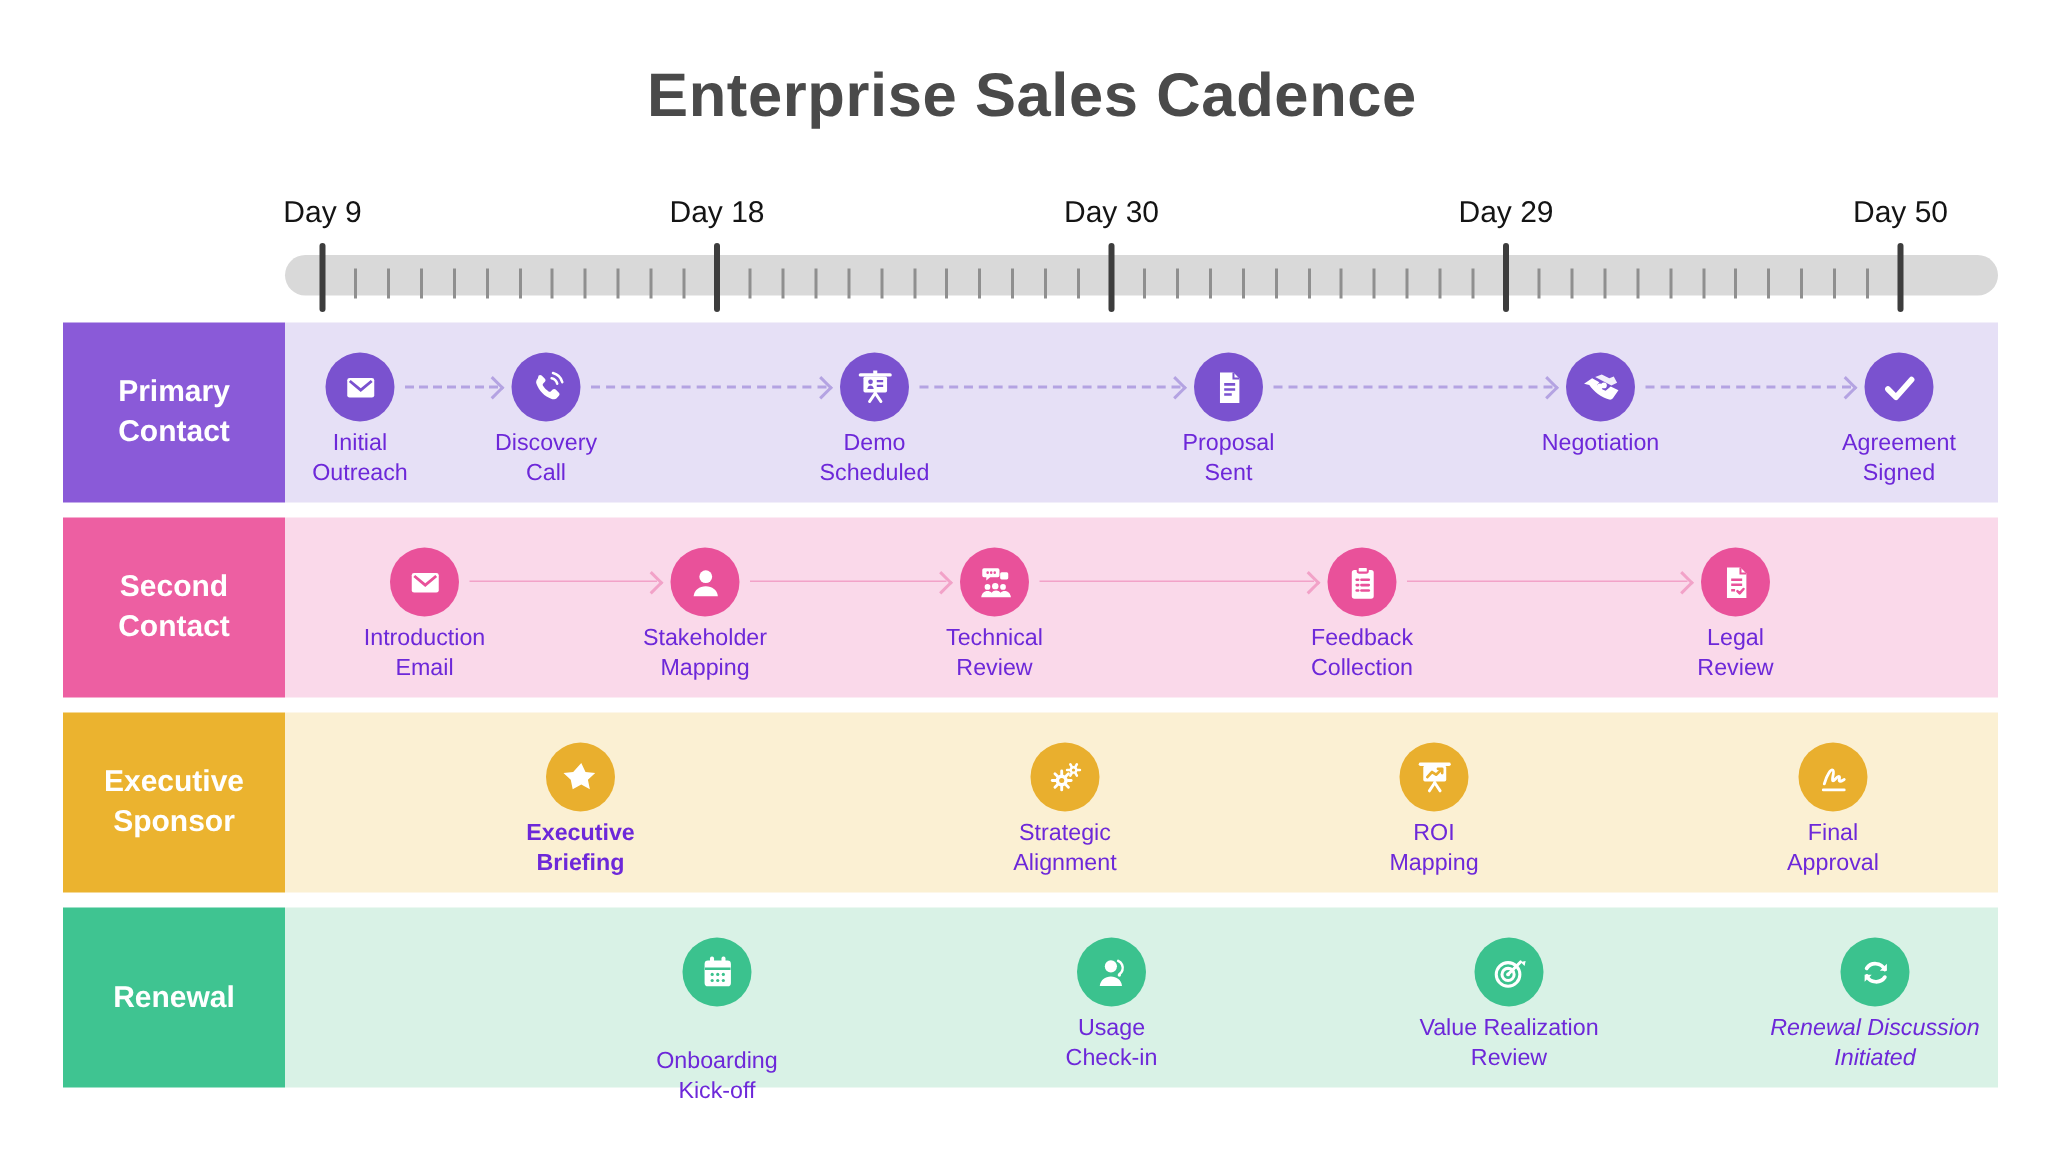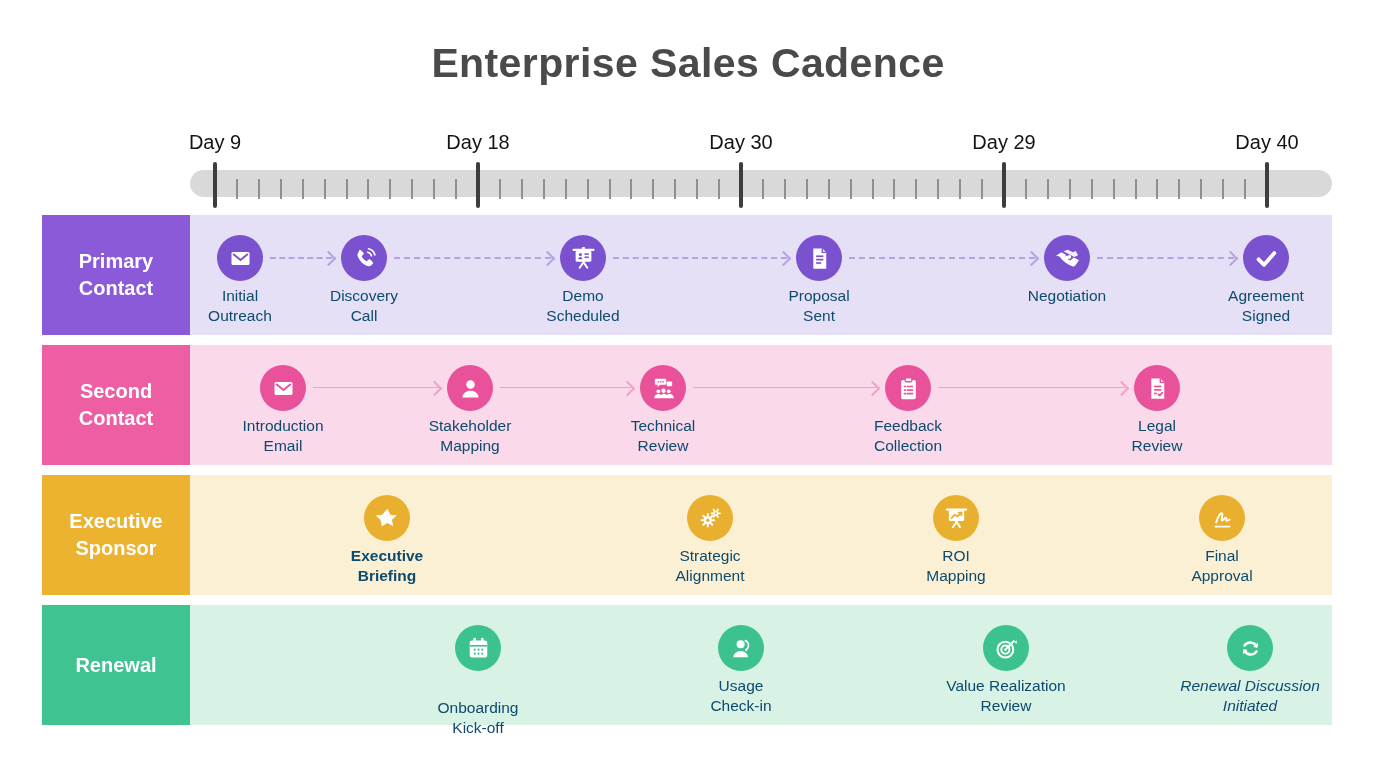--- a/index.html
+++ b/index.html
@@ -24,21 +24,21 @@
     padding:0 10px;box-sizing:border-box;
   }
   .row-track{position:absolute;}
   .milestone-circle{
     position:absolute;width:46px;height:46px;border-radius:50%;
     display:flex;align-items:center;justify-content:center;
   }
   .milestone-circle svg{width:27px;height:27px;display:block;}
   .milestone-label{
     position:absolute;width:170px;text-align:center;font-size:15.5px;line-height:19.5px;
-    color:#0c4a6e;white-space:pre-line;
+    color:#6d28d9;white-space:pre-line;
   }
   .conn{position:absolute;height:0;}
   .conn.dashed{border-top:2px dashed;}
   .conn.solid{border-top:1.8px solid;}
   .chev{
     position:absolute;width:9px;height:9px;
     border-top:2.2px solid;border-right:2.2px solid;
     transform:rotate(45deg);
   }
 </style>
@@ -94,21 +94,21 @@
       <div class="minor-tick" style="left: 1047.83px; top: 179px; height: 20px; background: rgb(143, 143, 143);"></div>
       <div class="minor-tick" style="left: 1069.75px; top: 179px; height: 20px; background: rgb(143, 143, 143);"></div>
       <div class="minor-tick" style="left: 1091.67px; top: 179px; height: 20px; background: rgb(143, 143, 143);"></div>
       <div class="minor-tick" style="left: 1113.58px; top: 179px; height: 20px; background: rgb(143, 143, 143);"></div>
       <div class="minor-tick" style="left: 1135.5px; top: 179px; height: 20px; background: rgb(143, 143, 143);"></div>
       <div class="minor-tick" style="left: 1157.42px; top: 179px; height: 20px; background: rgb(143, 143, 143);"></div>
       <div class="minor-tick" style="left: 1179.33px; top: 179px; height: 20px; background: rgb(143, 143, 143);"></div>
       <div class="minor-tick" style="left: 1201.25px; top: 179px; height: 20px; background: rgb(143, 143, 143);"></div>
       <div class="minor-tick" style="left: 1223.17px; top: 179px; height: 20px; background: rgb(143, 143, 143);"></div>
       <div class="minor-tick" style="left: 1245.08px; top: 179px; height: 20px; background: rgb(143, 143, 143);"></div>
-      <div class="day-label" style="left: 1267px; top: 131px;">Day 40</div>
+      <div class="day-label" style="left: 1267px; top: 131px;">Day 50</div>
       <div class="major-tick" style="left: 1267px; top: 162px; height: 46px; background: rgb(61, 61, 61);"></div>
     </div>
   <div id="rows">
       <div class="row-label" style="left: 42px; top: 215px; width: 148px; height: 120px; background: rgb(138, 90, 216);">Primary Contact</div>
       <div class="row-track" style="left: 190px; top: 215px; width: 1142px; height: 120px; background: rgb(230, 224, 246);"></div>
       <div class="conn dashed" style="left: 270px; top: 257px; width: 62px; border-top-color: rgb(180, 163, 226);"></div>
       <div class="chev" style="left: 323px; top: 253px; border-top-color: rgb(180, 163, 226); border-right-color: rgb(180, 163, 226);"></div>
       <div class="conn dashed" style="left: 394px; top: 257px; width: 157px; border-top-color: rgb(180, 163, 226);"></div>
       <div class="chev" style="left: 542px; top: 253px; border-top-color: rgb(180, 163, 226); border-right-color: rgb(180, 163, 226);"></div>
       <div class="conn dashed" style="left: 613px; top: 257px; width: 174px; border-top-color: rgb(180, 163, 226);"></div>

